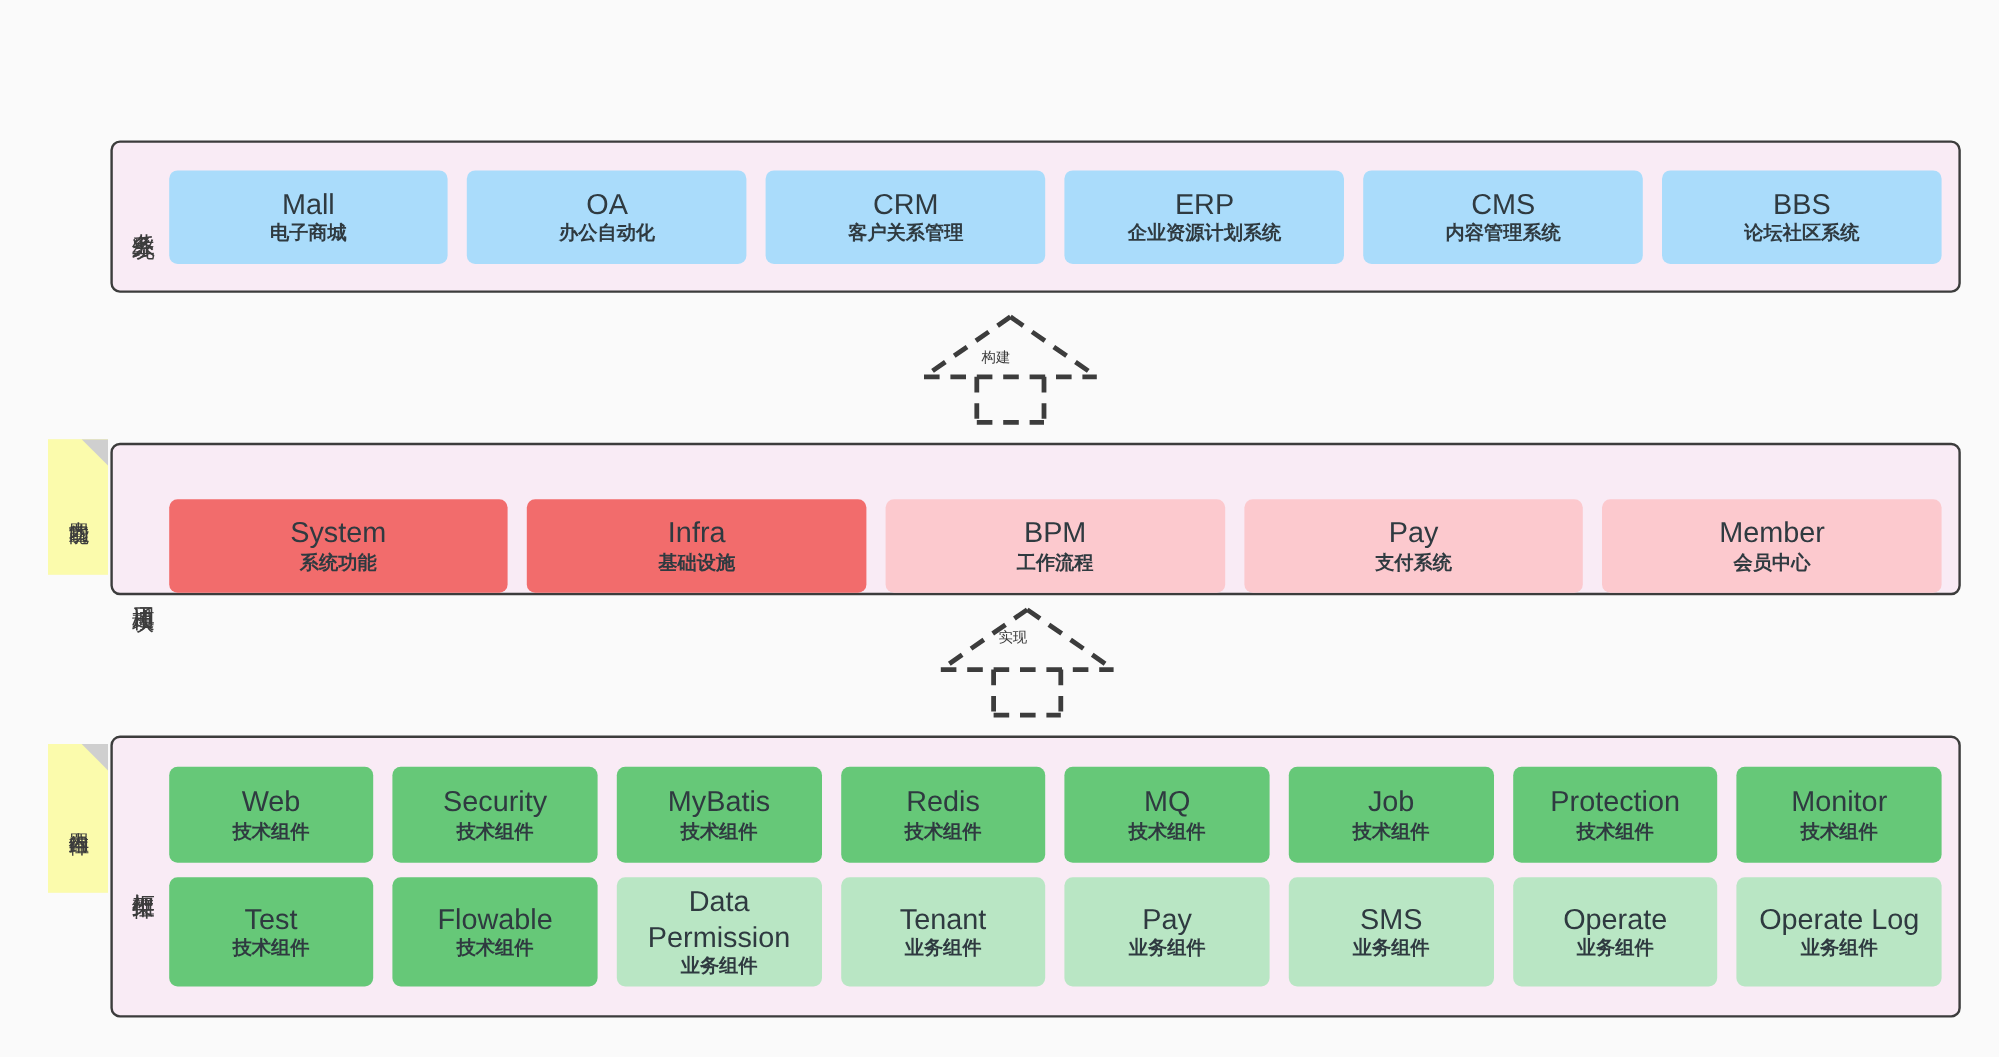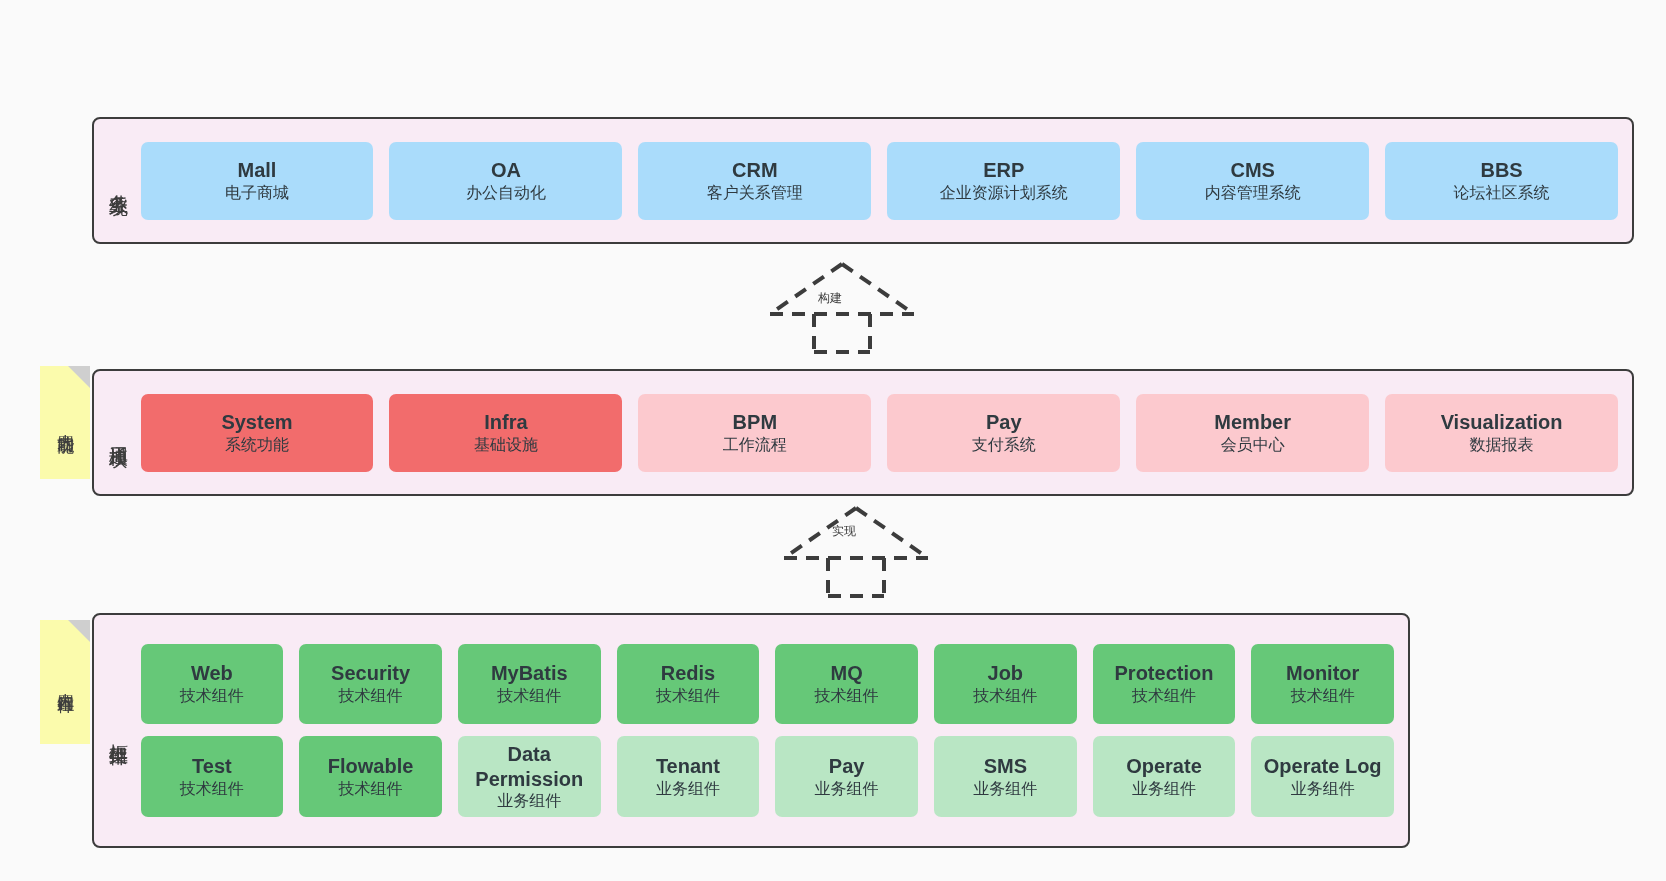--- a/index.html
+++ b/index.html
@@ -26,22 +26,22 @@
   .band {
     position: absolute;
     box-sizing: border-box;
     background: #f9ebf5;
     border: 2px solid #3c3c3c;
     border-radius: 8px;
     display: flex;
     align-items: center;
   }
   .band-business { left: 92px;  top: 117px; width: 1542px; height: 127px; }
-  .band-common   { left: 92px;  top: 369px; width: 1542px; height: 127px; }
-  .band-framework{ left: 92px;  top: 613px; width: 1318px; height: 235px; }
+  .band-common   { left: 92px;  top: 369px; width: 1542px; height: 127px; align-items: flex-end; }
+  .band-framework{ left: 92px;  top: 613px; width: 1542px; height: 235px; }
 
   
   .band-title {
     writing-mode: vertical-rl;
     text-orientation: upright;
     font-size: 19px;
     line-height: 1.08;
     letter-spacing: 1px;
     color: #3c3c3c;
     margin-left: 14px;
@@ -70,22 +70,22 @@
     border-radius: 7px;
     min-height: 74px;
     display: flex;
     flex-direction: column;
     align-items: center;
     justify-content: center;
     text-align: center;
     padding: 6px 4px;
     line-height: 1.24;
   }
-  .card .t1 { font-size: 20px; color: #2f3a40; font-weight: bold; }
-  .card .t2 { font-size: 16px; color: #2f3a40; }
+  .card .t1 { font-size: 24px; color: #2f3a40; }
+  .card .t2 { font-size: 16px; color: #2f3a40; font-weight: bold; }
 
   .c-blue        { background: #aadcfb; }
   .c-red         { background: #f26c6c; }
   .c-pink        { background: #fcc9ce; }
   .c-green       { background: #66c878; }
   .c-green-light { background: #b9e6c4; }
 
   .band-framework .card { min-height: 80px; }
   .band-business .card  { min-height: 78px; }
   .band-common .card    { min-height: 78px; }
@@ -207,24 +207,20 @@
             <div class="t2">工作流程</div>
           </div>
           <div class="card c-pink">
             <div class="t1">Pay</div>
             <div class="t2">支付系统</div>
           </div>
           <div class="card c-pink">
             <div class="t1">Member</div>
             <div class="t2">会员中心</div>
           </div>
-          <div class="card c-pink">
-            <div class="t1">Visualization</div>
-            <div class="t2">数据报表</div>
-          </div>
         </div>
     </div>
   </div>
 
   <div class="arrow arrow-impl">
     <svg width="180" height="100" viewBox="0 0 180 100">
       <path d="M 90 8 L 18 58" fill="none" stroke="#3c3c3c" stroke-width="4" stroke-dasharray="13,9" stroke-linecap="butt"></path>
       <path d="M 90 8 L 162 58" fill="none" stroke="#3c3c3c" stroke-width="4" stroke-dasharray="13,9" stroke-linecap="butt"></path>
       <path d="M 18 58 L 162 58" fill="none" stroke="#3c3c3c" stroke-width="4" stroke-dasharray="13,9" stroke-linecap="butt"></path>
       <path d="M 62 58 L 62 98" fill="none" stroke="#3c3c3c" stroke-width="4" stroke-dasharray="13,9"></path>

